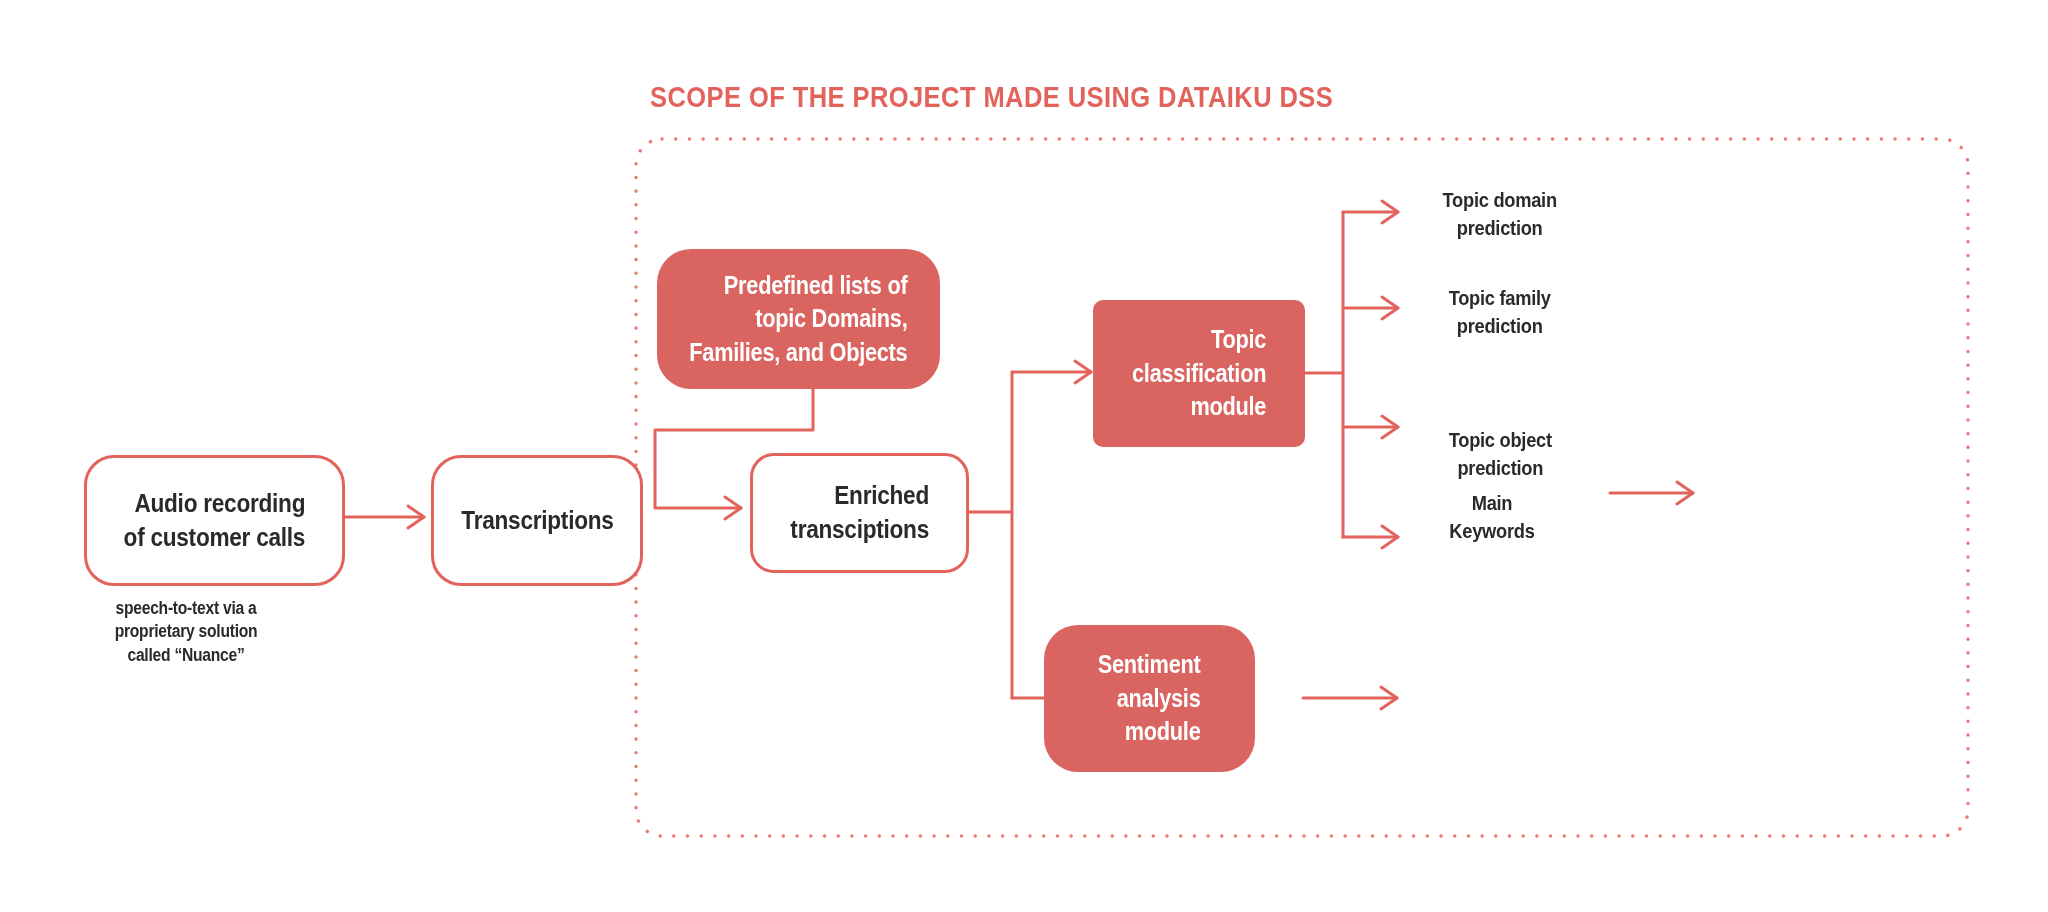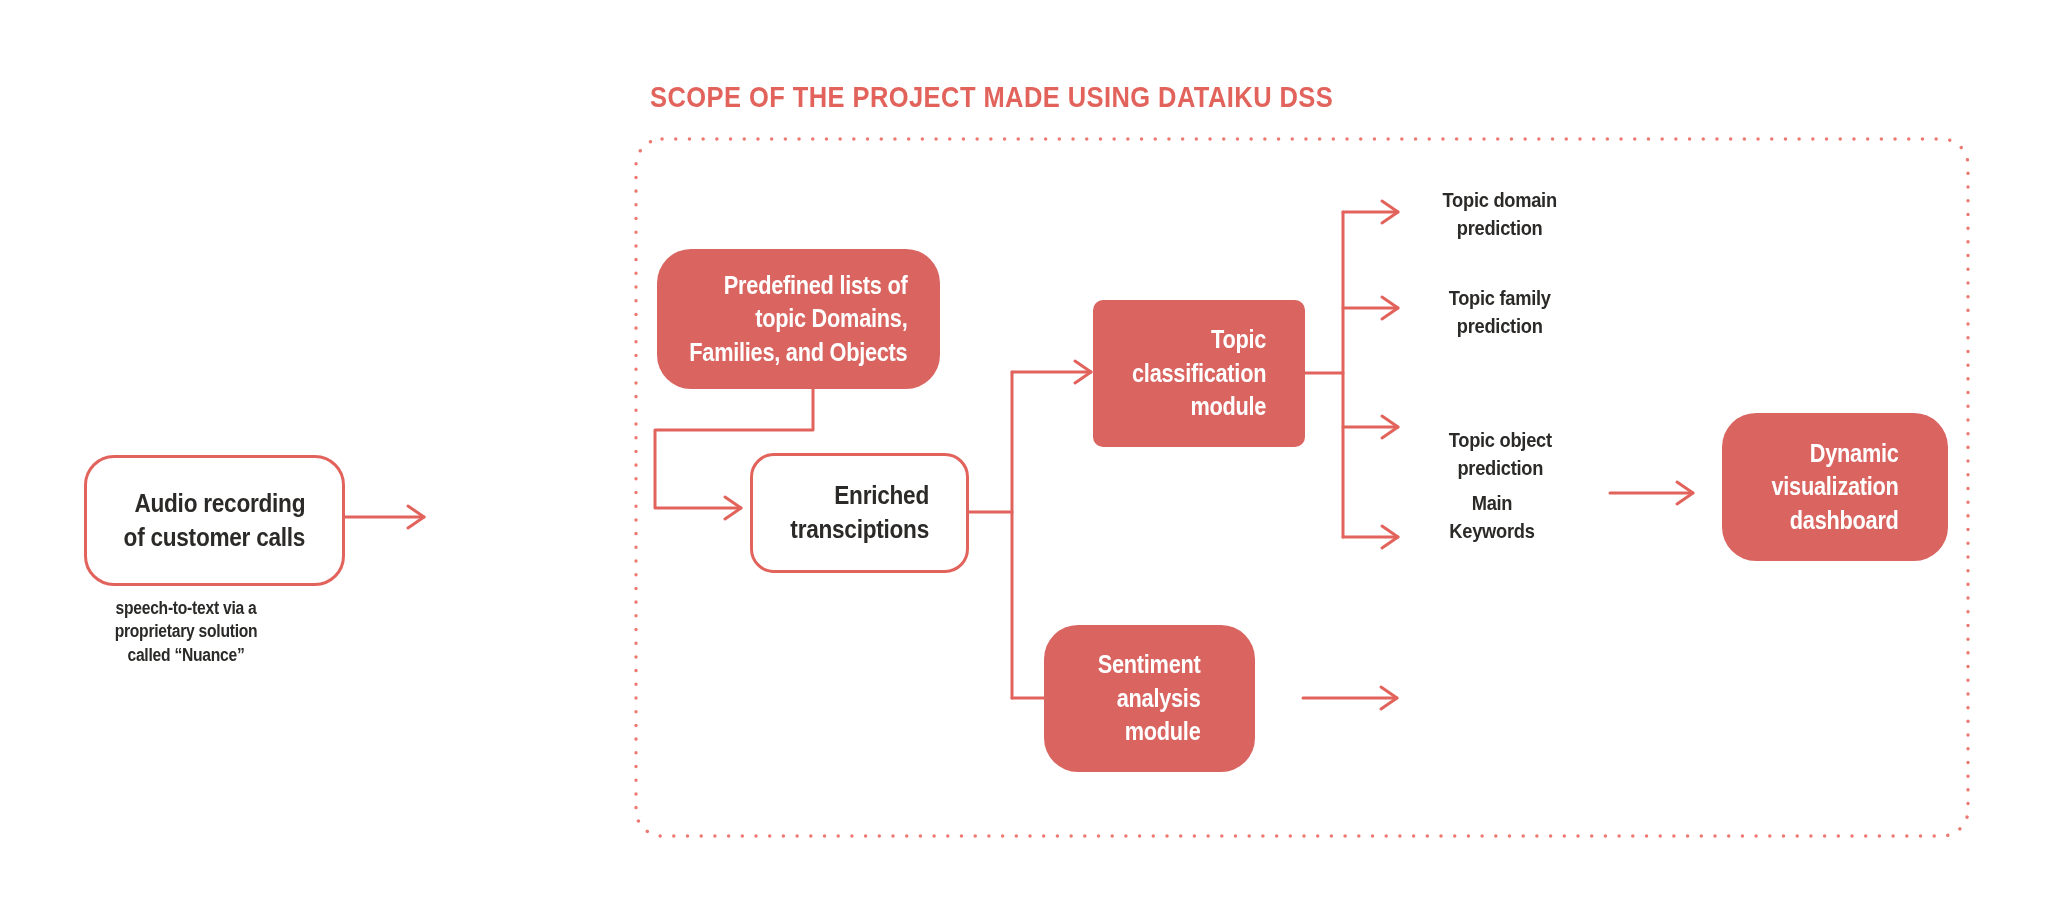--- a/index.html
+++ b/index.html
@@ -81,20 +81,23 @@
 
   <div class="node outline" style="left:84px;top:455px;width:255px;height:125px;">
     <span class="txt">Audio recording
 of customer calls</span>
   </div>
 
   <div class="caption txt" style="left:66px;top:597px;width:240px;">speech-to-text via a
 proprietary solution
 called “Nuance”</div>
 
+  <div class="node outline" style="left:431px;top:455px;width:206px;height:125px;">
+    <span class="txt">Transcriptions</span>
+  </div>
 
   <div class="node filled" style="left:657px;top:249px;width:283px;height:140px;">
     <span class="txt">Predefined lists of
 topic Domains,
 Families, and Objects</span>
   </div>
 
   <div class="node outline" style="left:750px;top:453px;width:213px;height:114px;border-radius:24px;">
     <span class="txt">Enriched
 transciptions</span>
@@ -126,19 +129,14 @@
     <span class="txt">Topic object
 prediction</span>
   </div>
 
   <div class="out-label" style="left:1382px;top:489px;width:220px;">
     <span class="txt">Main
 Keywords</span>
   </div>
 
 
-  <div class="node filled" style="left:1722px;top:413px;width:226px;height:148px;">
-    <span class="txt">Dynamic
-visualization
-dashboard</span>
-  </div>
 
 </div>
 
 </body></html>

